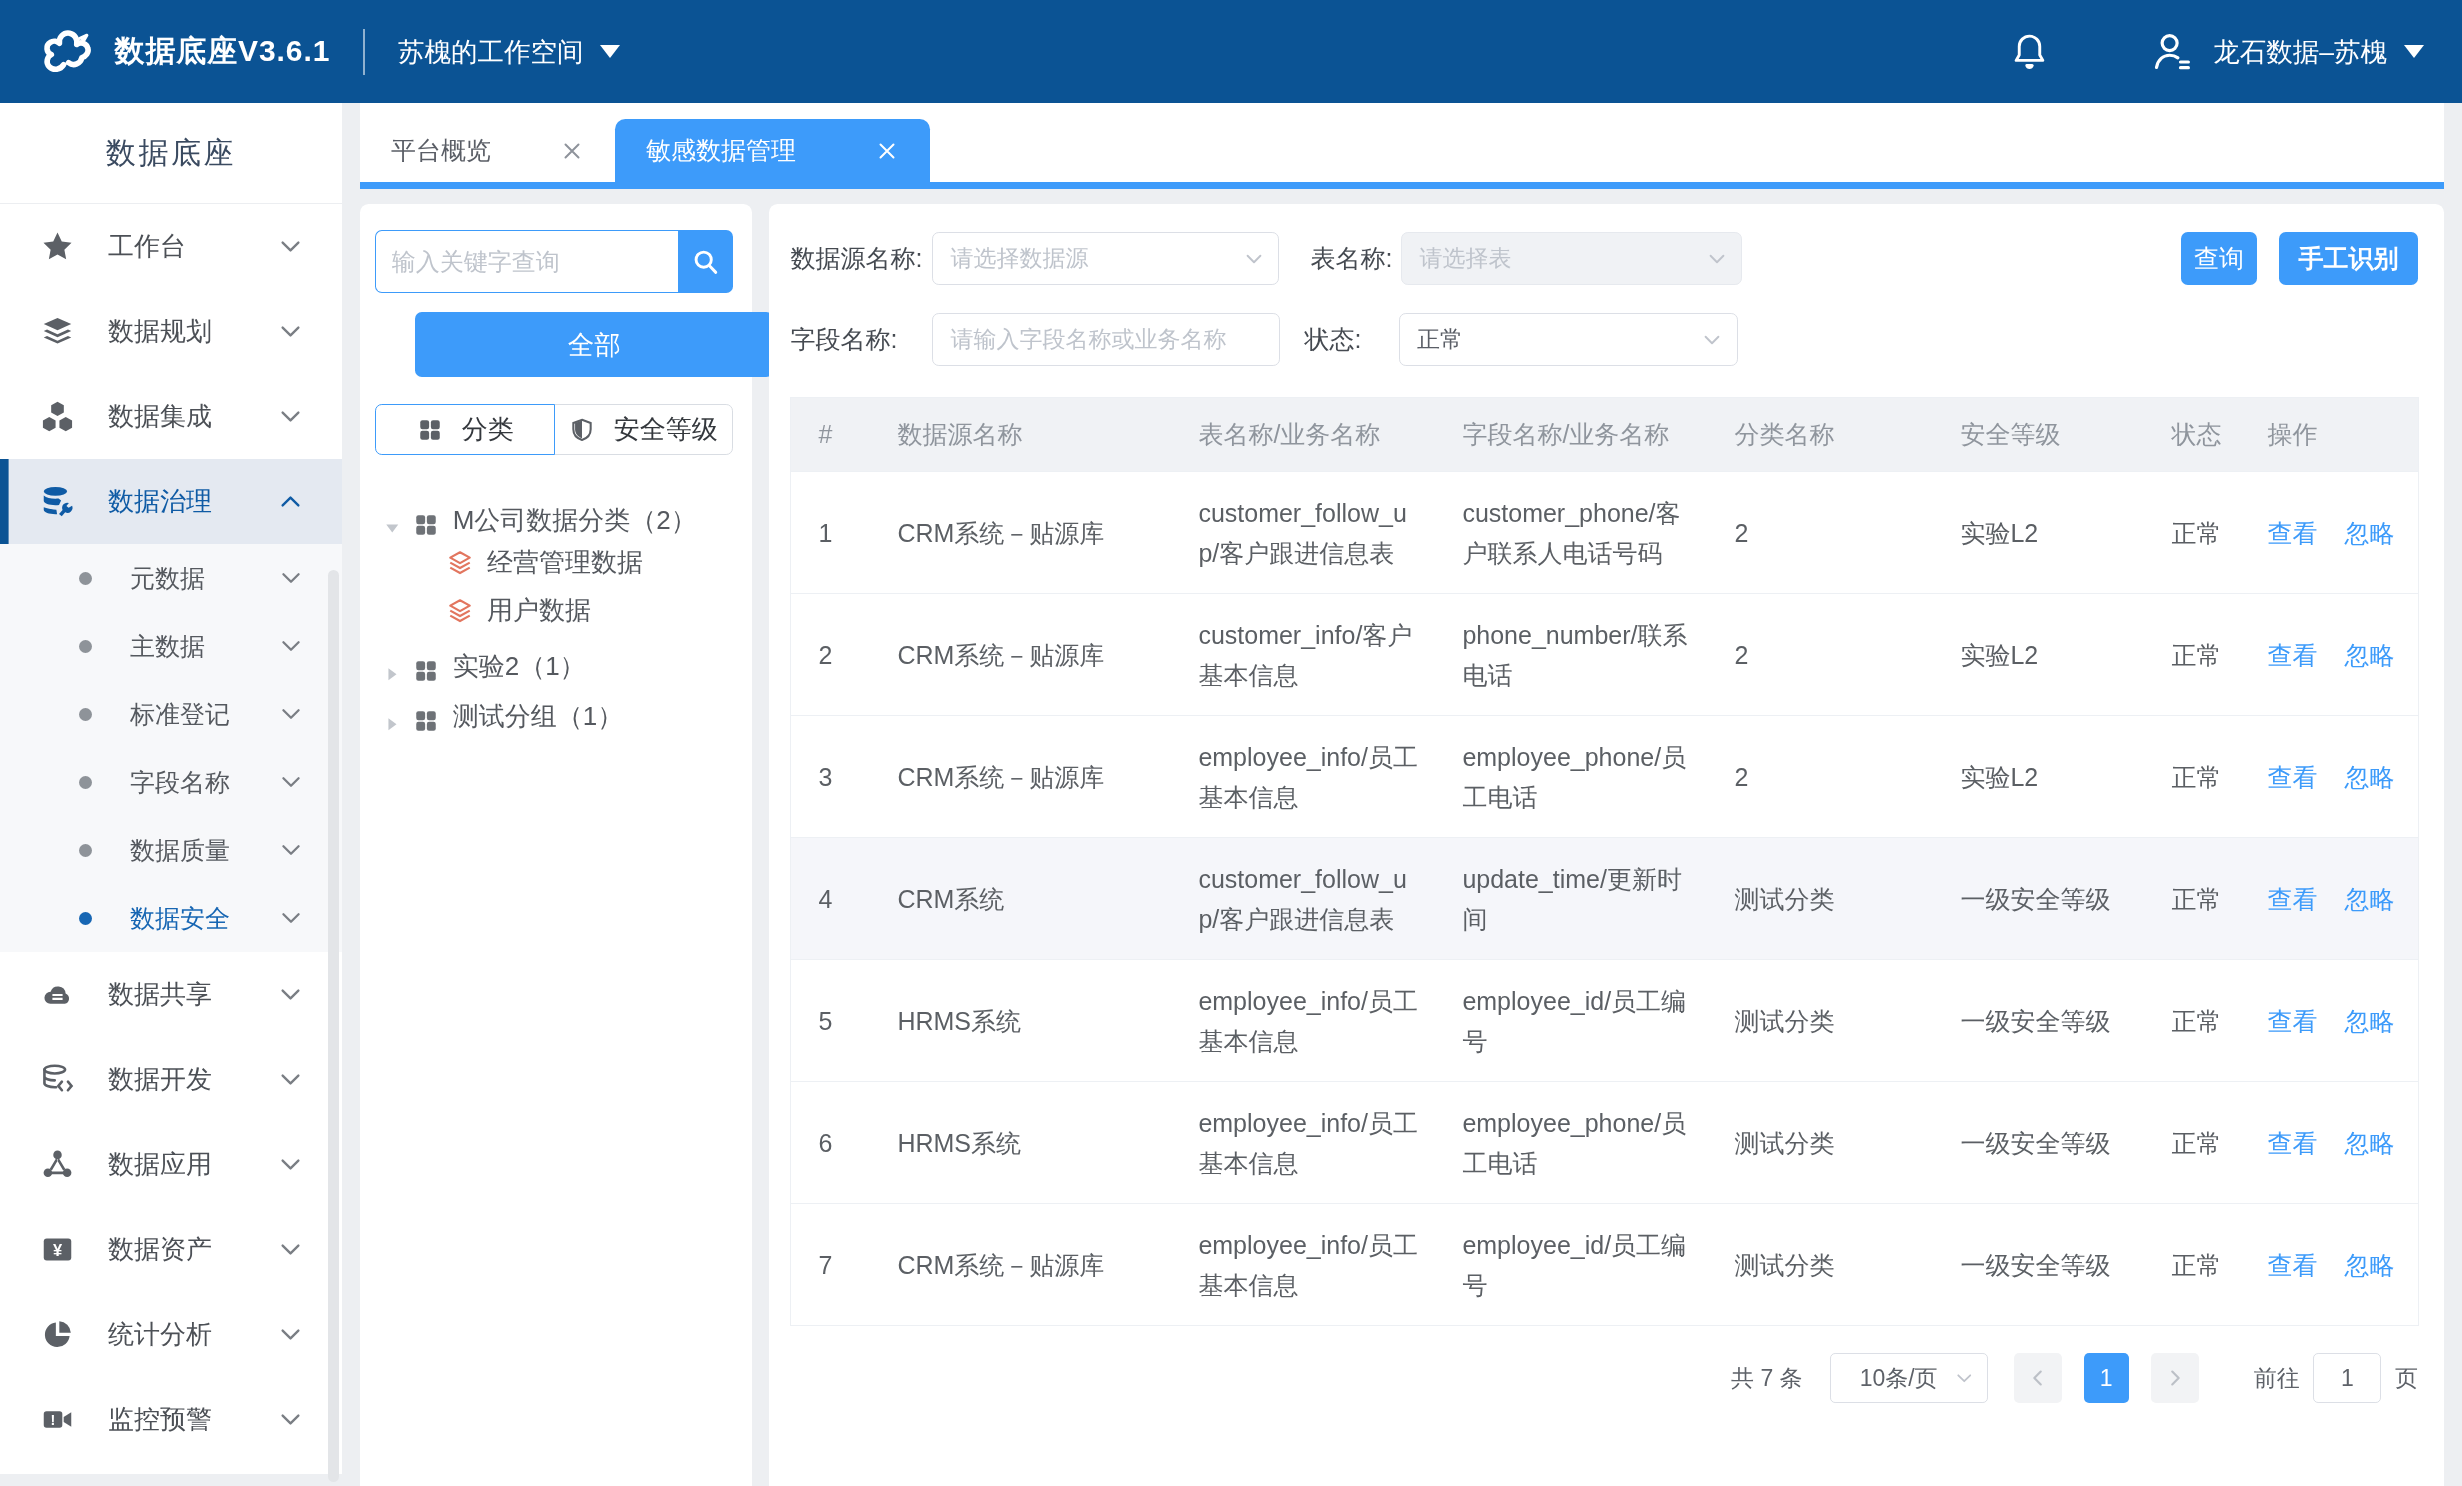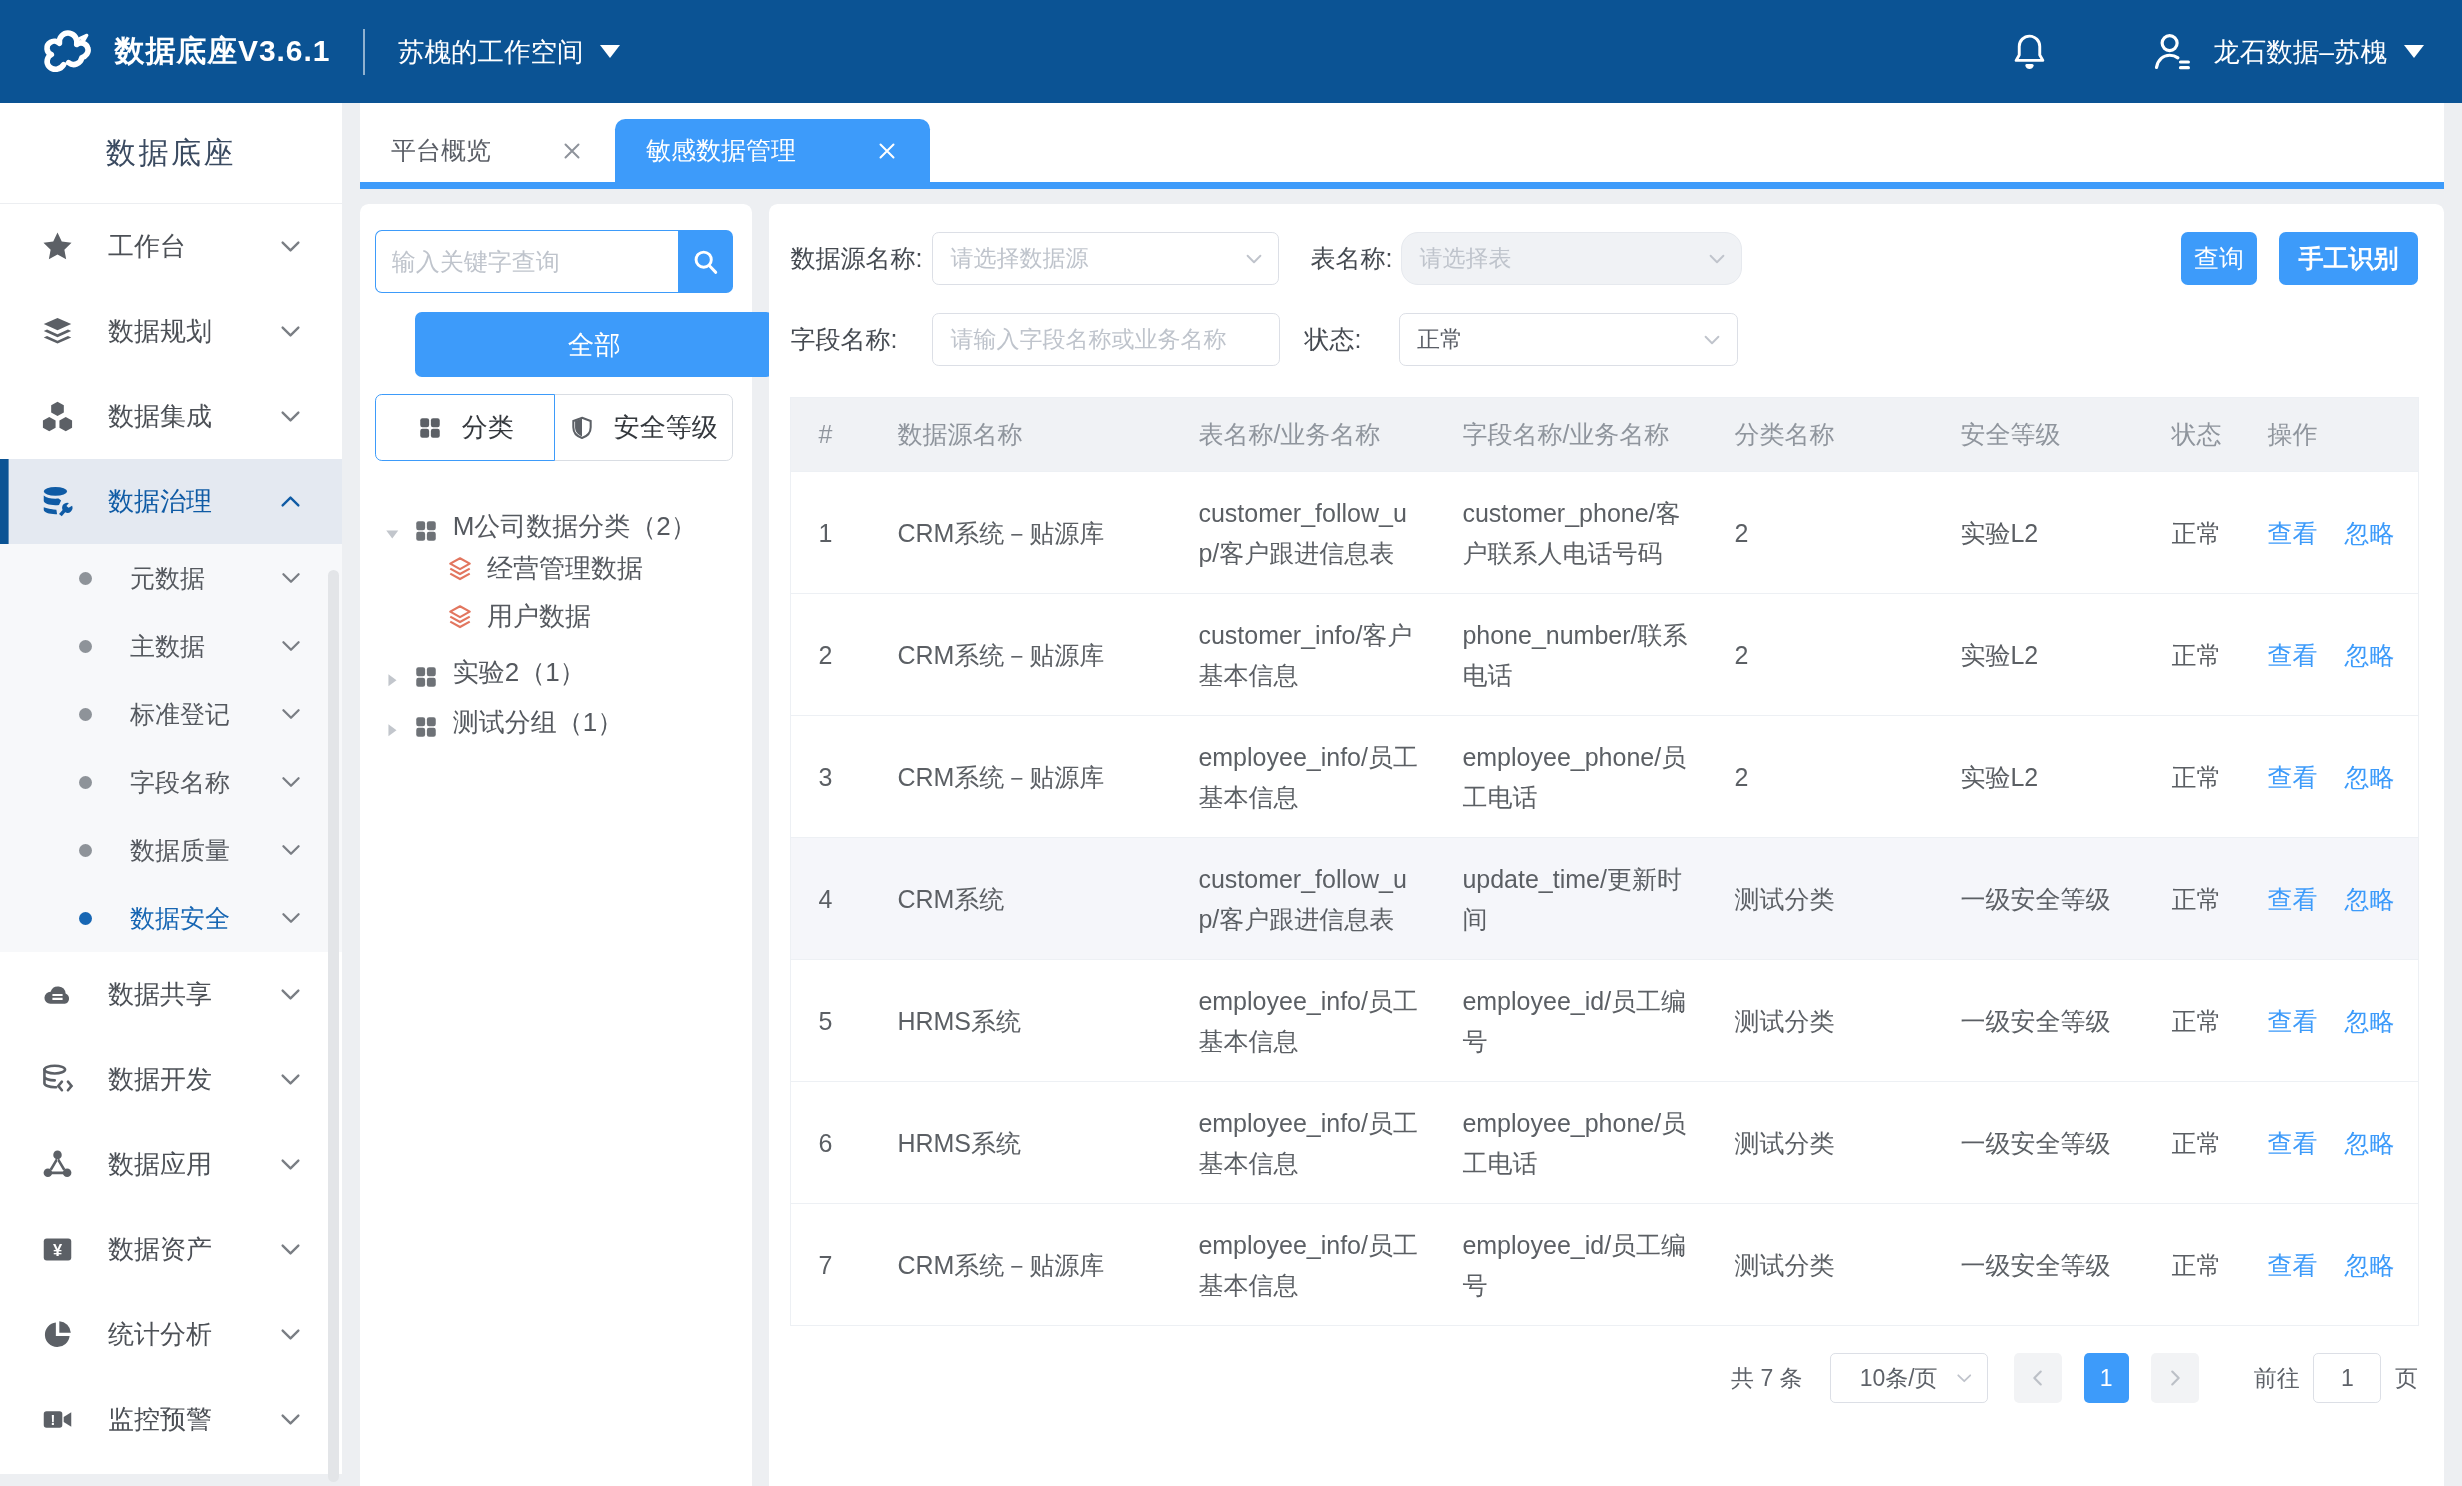--- a/index.html
+++ b/index.html
@@ -66,21 +66,21 @@
   .search-input { flex:1; min-width:0; border:1.7px solid var(--accent,#3D9BFA); border-right:none;
     border-radius:6.8px 0 0 6.8px; font-size:24px; color:#5A5E66; padding:0 15.4px; outline:none;
     font-family:inherit; background:#fff; }
   .search-input::placeholder { color:#BFC4CC; }
   .search-btn { width:55px; background:var(--accent,#3D9BFA); border:none; border-radius:0 6.8px 6.8px 0;
     display:flex; align-items:center; justify-content:center; cursor:pointer; }
   .search-btn .s-icon { width:29px; height:29px; color:#fff; }
   .all-btn { margin-top:19px; height:65px; width:100%; background:var(--accent,#3D9BFA); color:#fff;
     font-size:26.5px; border:none; border-radius:6.8px; display:flex; align-items:center;
     justify-content:center; cursor:pointer; font-family:inherit;margin-left:40px; }
-  .toggle-row { margin-top:17px; display:flex; height:67px; }
+  .toggle-row { margin-top:27px; display:flex; height:51px; }
   .toggle { flex:1; display:flex; align-items:center; justify-content:center; gap:19px;
     font-size:26px; color:#34383D; background:#fff; border:1.7px solid #D9DDE3; cursor:pointer; }
   .toggle.first { border-radius:6.8px 0 0 6.8px; }
   .toggle.last { border-radius:0 6.8px 6.8px 0; margin-left:-1.7px; }
   .toggle.active { border-color:var(--accent,#3D9BFA); position:relative; z-index:2; }
   .t-icon { width:26px; height:26px; color:#5C6066; }
   .tree { margin-top:33px; font-size:26px; color:#55595F; }
   .tree-root { display:flex; align-items:flex-end; height:50px; cursor:pointer; }
   .tree-caret { width:20.5px; height:20.5px; color:#C2C6CC; flex:none; margin-left:6.8px; }
   .tree-grid { width:26px; height:26px; color:#6E7277; flex:none; margin-left:10.3px; }
@@ -93,21 +93,21 @@
     background:#fff; border-radius:8.6px 8.6px 0 0; padding:28px 26px 0 21.4px; }
   .frow { display:flex; align-items:center; height:53px; }
   .frow.second { margin-top:28px; }
   .flabel { font-size:25px; color:#454A51; flex:none; }
   .w-lab1 { width:142px; } .w-lab2 { width:91px; margin-left:31px; }
   .w-lab3 { width:142px; } .w-lab4 { width:74px; margin-left:24px; margin-right:20.5px; }
   .fsel { position:relative; height:53px; border:1.7px solid #DCDFE6; border-radius:6.8px;
     display:flex; align-items:center; padding:0 46px 0 17px; font-size:23px; background:#fff;
     cursor:pointer; flex:none; }
   .fsel .ph { color:#BFC4CC; } .fsel .val { color:#5A5E66; }
-  .fsel.disabled { background:#F0F2F5; border-color:#E6E9EE;border-radius:17px; }
+  .fsel.disabled { background:#F0F2F5; border-color:#E6E9EE; }
   .fsel .sel-chev { position:absolute; right:13.7px; top:50%; margin-top:-11px; width:22px; height:22px; color:#C0C4CC; }
   .w-sel1 { width:347px; } .w-sel2 { width:341px; } .w-sel3 { width:339px; }
   .finput { width:348px; height:53px; border:1.7px solid #DCDFE6; border-radius:6.8px; font-size:23px;
     color:#5A5E66; padding:0 17px; outline:none; font-family:inherit; flex:none; }
   .finput::placeholder { color:#BFC4CC; }
   .fbtns { margin-left:auto; display:flex; gap:22px; }
   .btn { height:53px; border:none; border-radius:6.8px; background:var(--accent,#3D9BFA); color:#fff;
     font-size:25px; display:flex; align-items:center; justify-content:center; cursor:pointer;
     font-family:inherit; }
   .btn-query { width:76px; } .btn-manual { width:139px;font-weight:bold; }

